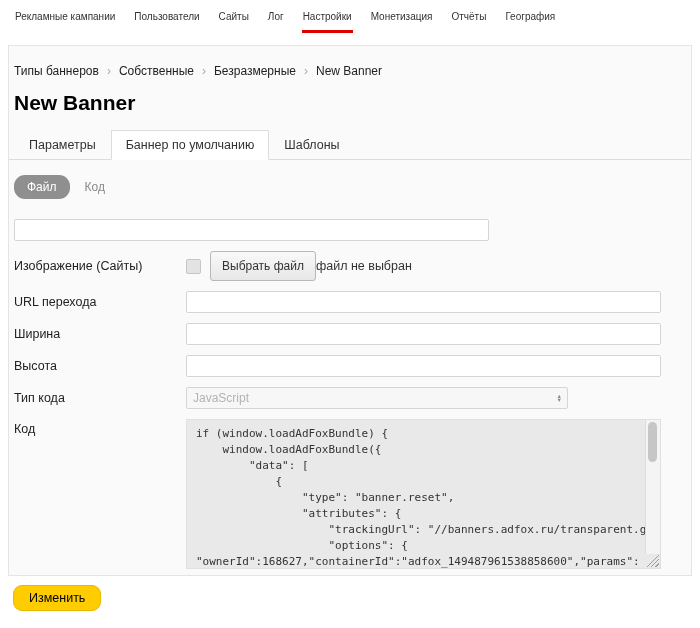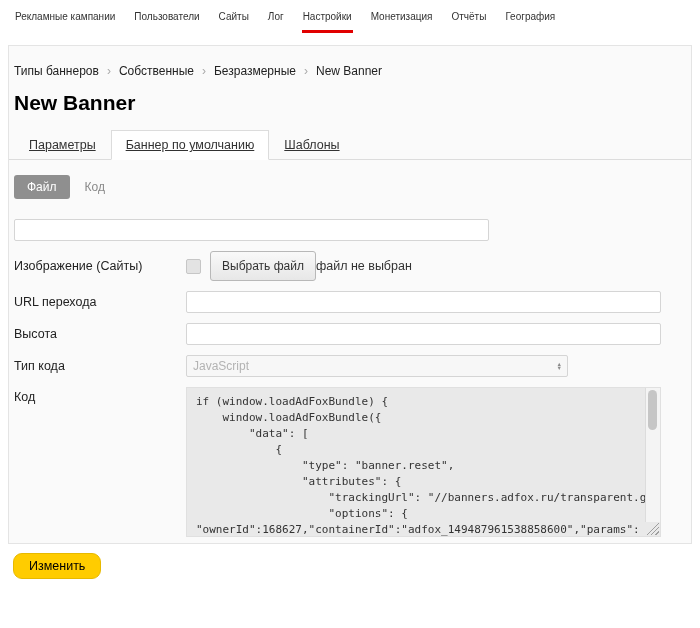--- a/index.html
+++ b/index.html
@@ -9,26 +9,26 @@
   .nav-item{font-size:10px;color:#333;padding:9px 1px 8px;border-bottom:3px solid transparent;cursor:pointer;white-space:nowrap;}
   .nav-item.active{border-bottom-color:#e10000;}
   
   .panel{margin:12px 8px 0;background:#fafafa;border:1px solid #e4e4e4;padding:0 5px 6px;box-sizing:border-box;}
   .breadcrumb{padding-top:18px;font-size:12px;color:#222;display:flex;align-items:center;gap:8px;}
   .crumb{cursor:pointer;}
   .sep{color:#a9a9a9;font-size:12px;}
   .page-title{margin:13px 0 0;font-size:21px;font-weight:700;color:#000;}
   
   .tabs{display:flex;margin:15px -5px 0;padding:0 5px;border-bottom:1px solid #dcdcdc;}
-  .tab{font-size:12.5px;color:#333;padding:7px 14px;border:1px solid transparent;margin-bottom:-1px;cursor:pointer;text-decoration:underline;}
+  .tab{font-size:12.5px;color:#333;padding:7px 14px;border:1px solid transparent;margin-bottom:-1px;cursor:pointer;}
   .tab.active{background:#fff;border-color:#dcdcdc;border-bottom-color:#fff;}
   
   .mode-toggle{margin-top:15px;display:flex;align-items:center;gap:15px;}
   .mode-btn{font-family:"Liberation Sans",sans-serif;font-size:12px;background:#8f8f8f;color:#fff;border:none;
-    border-radius:3px;padding:5px 13px;cursor:pointer;}
+    border-radius:11px;padding:5px 13px;cursor:pointer;}
   .mode-link{font-size:12px;color:#8a8a8a;cursor:pointer;}
   
   .form{margin-top:20px;}
   .form-row{display:flex;align-items:center;margin-bottom:10px;}
   .form-row.code-row{align-items:flex-start;margin-bottom:0;}
   .form-label{width:172px;flex-shrink:0;font-size:12.5px;color:#222;}
   .code-row .form-label{padding-top:3px;}
   .text-input{width:475px;height:22px;box-sizing:border-box;border:1px solid #d5d5d5;border-radius:2px;
     background:#fff;font-family:"Liberation Sans",sans-serif;font-size:12px;padding:0 6px;outline:none;}
   
@@ -105,20 +105,24 @@
       <span class="checkbox"></span>
       <button class="file-btn">Выбрать файл</button>
       <span class="file-status">файл не выбран</span>
     </div>
 
     <div class="form-row">
       <span class="form-label">URL перехода</span>
       <input class="text-input" type="text" style="">
     </div>
 
+    <div class="form-row">
+      <span class="form-label">Ширина</span>
+      <input class="text-input" type="text" style="">
+    </div>
 
     <div class="form-row">
       <span class="form-label">Высота</span>
       <input class="text-input" type="text" style="">
     </div>
 
     <div class="form-row">
       <span class="form-label">Тип кода</span>
       <div class="select">
         <span class="select-value">JavaScript</span>

